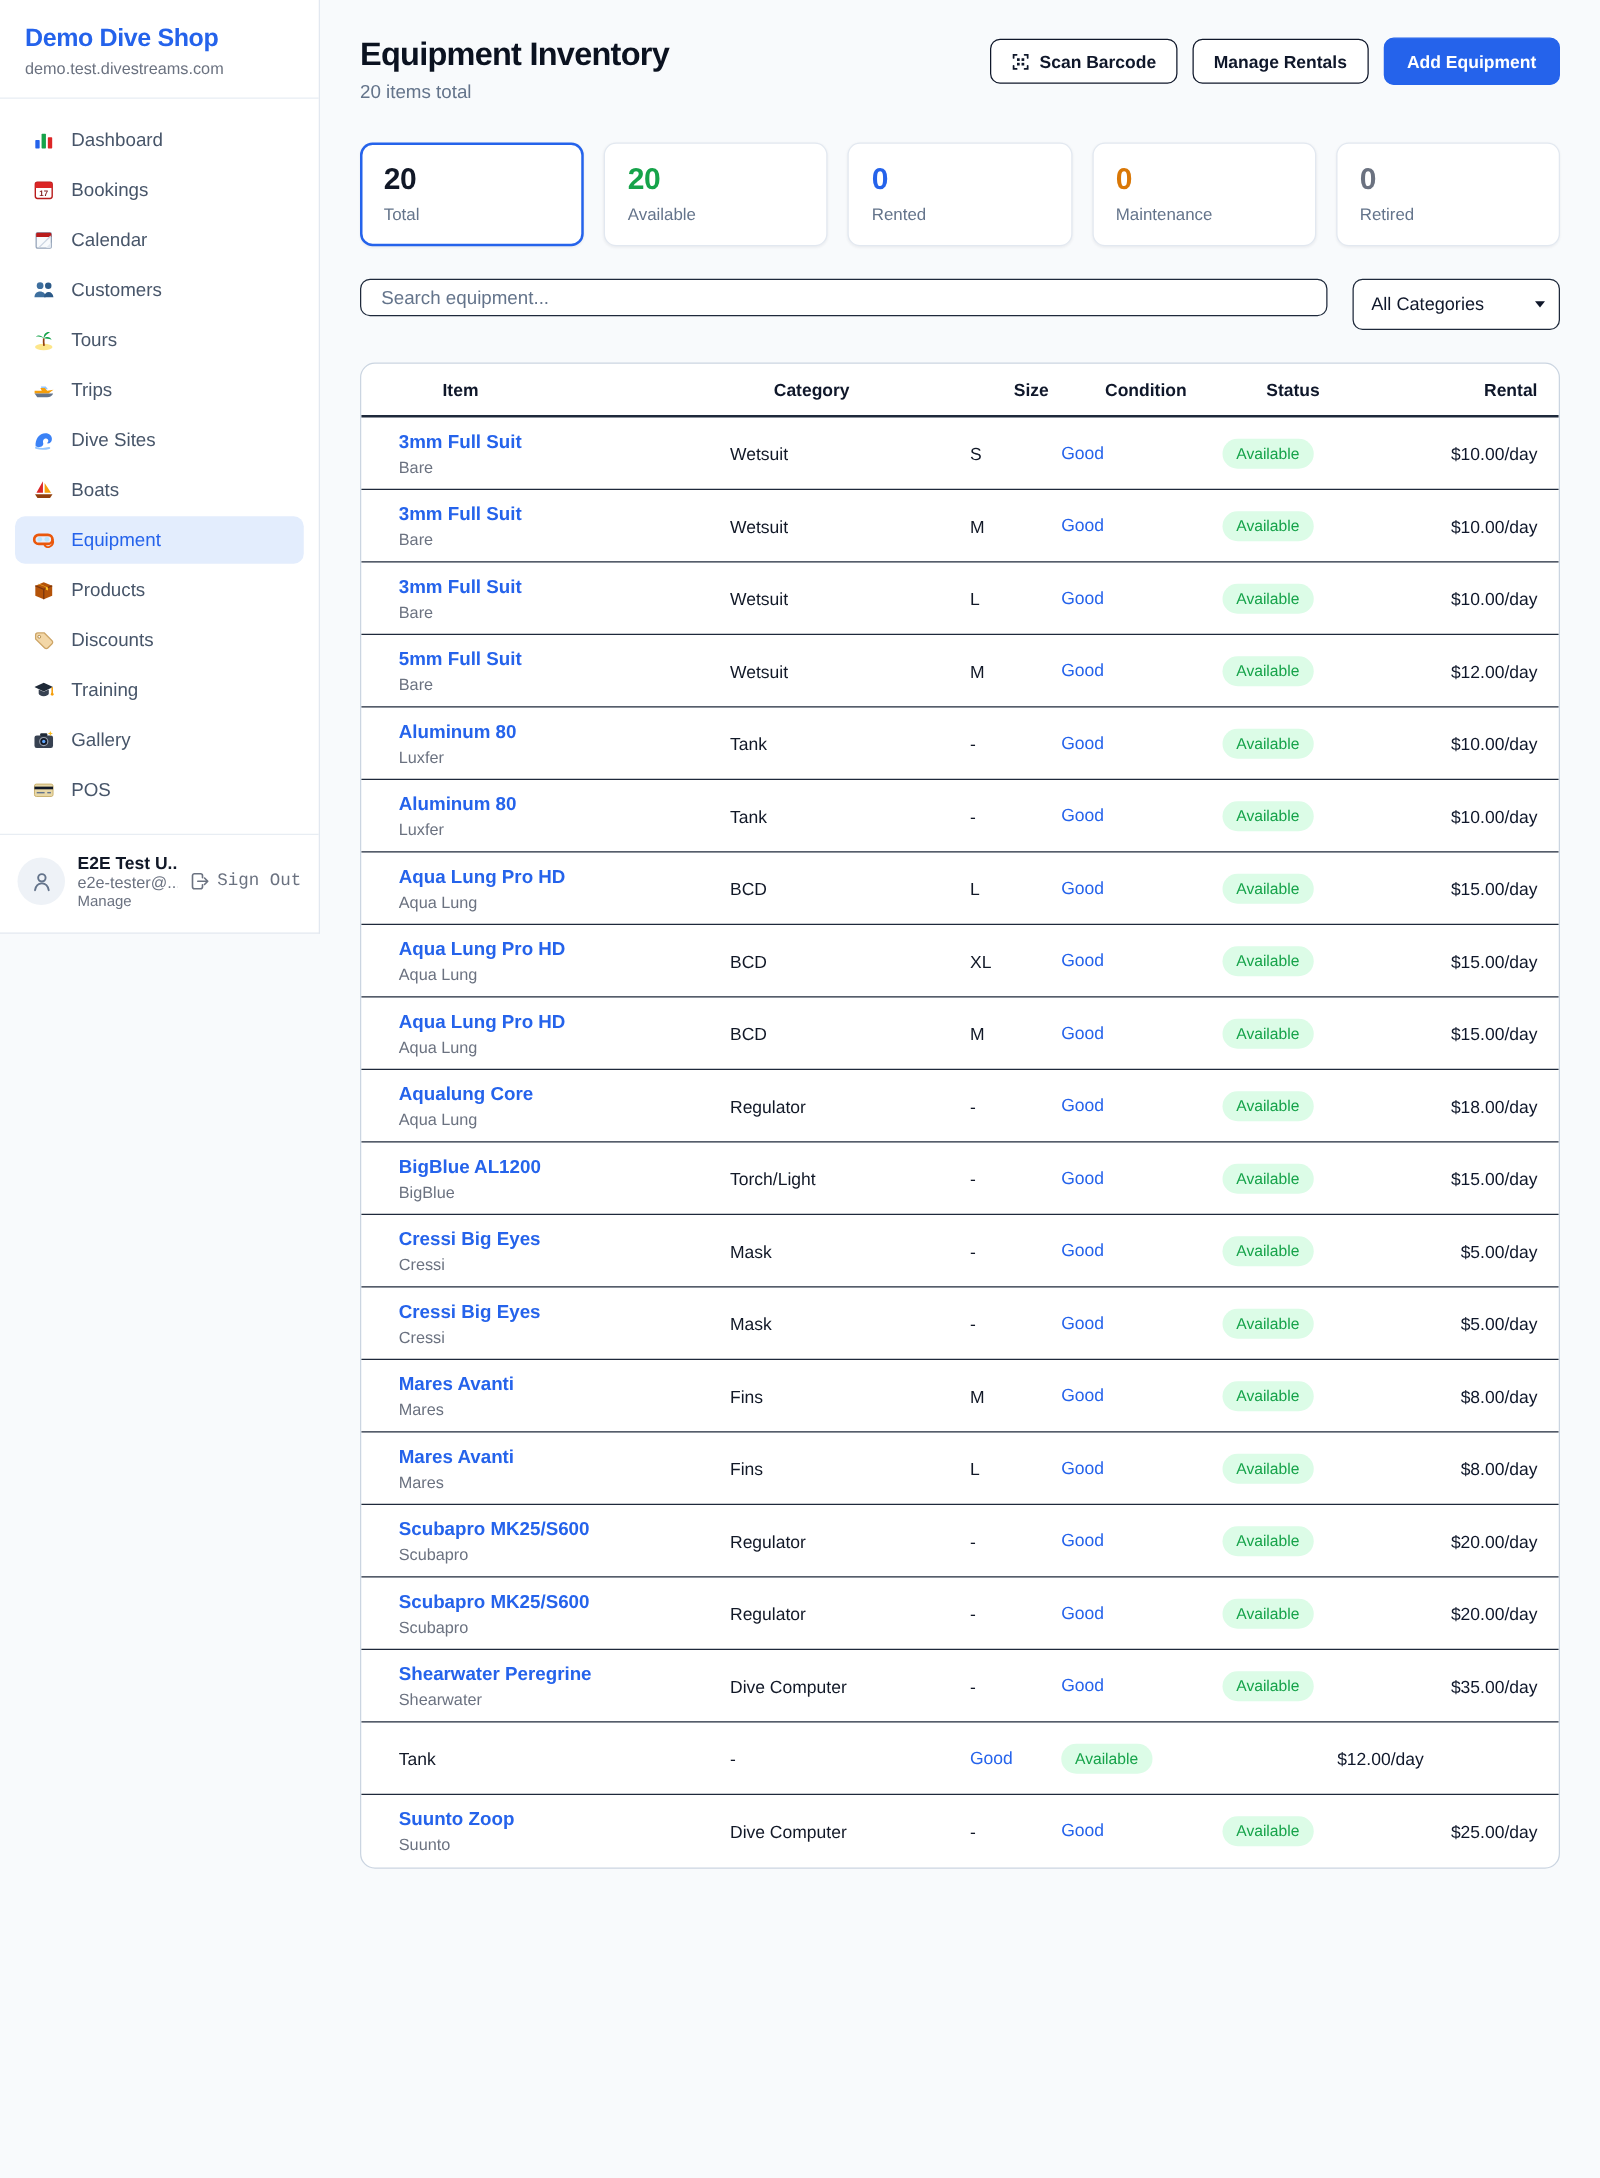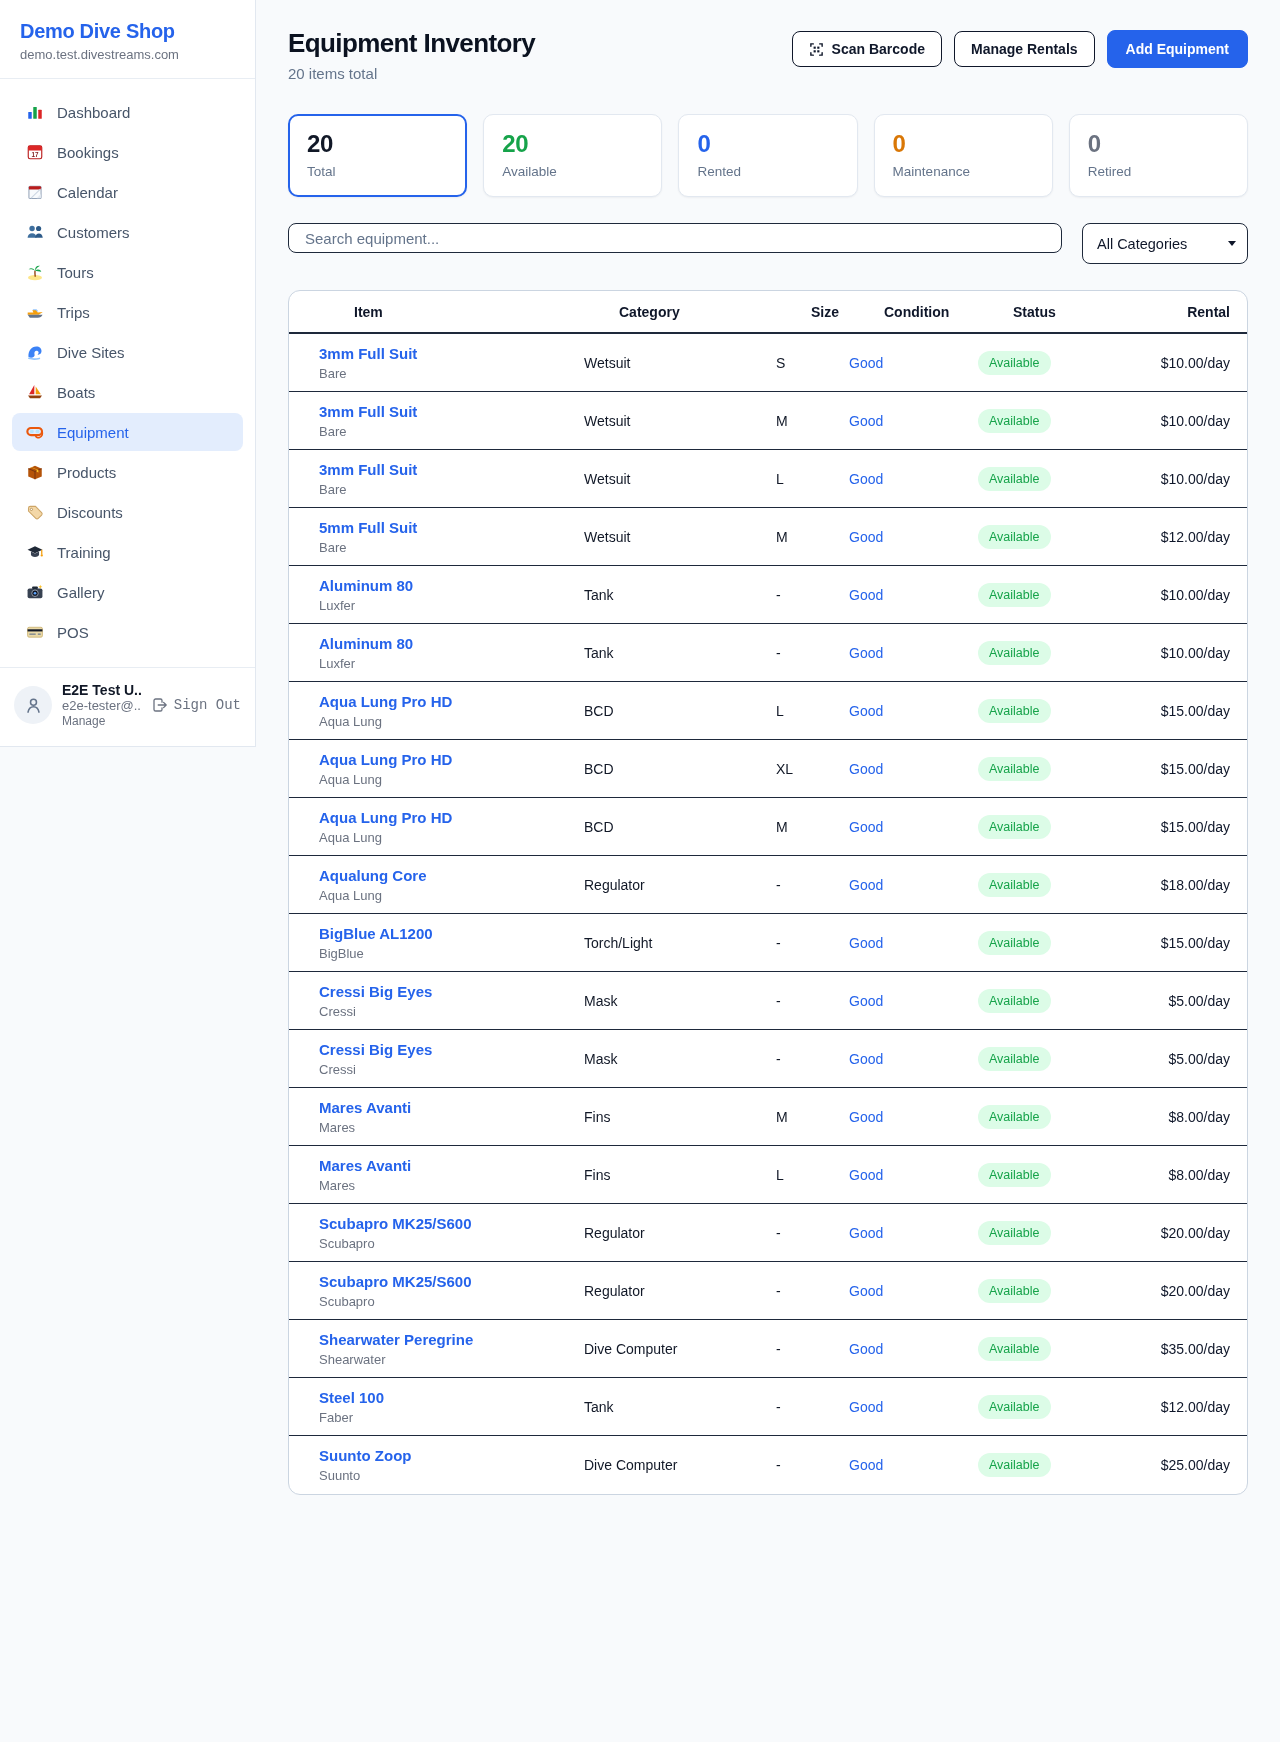--- a/index.html
+++ b/index.html
@@ -511,24 +511,20 @@
       <a class="item-name">Shearwater Peregrine</a>
       <div class="item-brand">Shearwater</div>
     </div>
     <div class="c-cat">Dive Computer</div>
     <div class="c-size">-</div>
     <div class="c-cond"><a>Good</a></div>
     <div class="c-status"><span class="badge">Available</span></div>
     <div class="c-rental">$35.00/day</div>
   </div>
           <div class="tgrid trow">
-    <div class="c-item">
-      <a class="item-name">Steel 100</a>
-      <div class="item-brand">Faber</div>
-    </div>
     <div class="c-cat">Tank</div>
     <div class="c-size">-</div>
     <div class="c-cond"><a>Good</a></div>
     <div class="c-status"><span class="badge">Available</span></div>
     <div class="c-rental">$12.00/day</div>
   </div>
           <div class="tgrid trow">
     <div class="c-item">
       <a class="item-name">Suunto Zoop</a>
       <div class="item-brand">Suunto</div>

